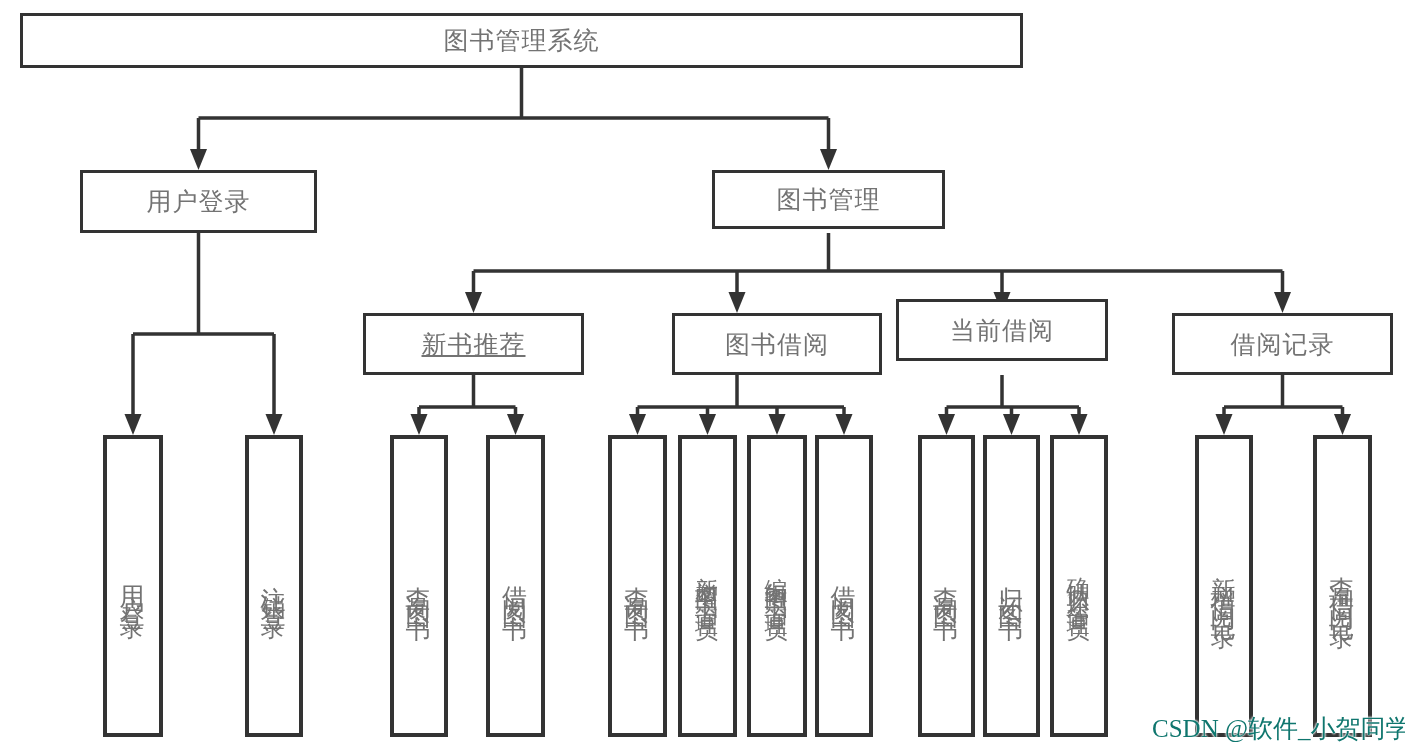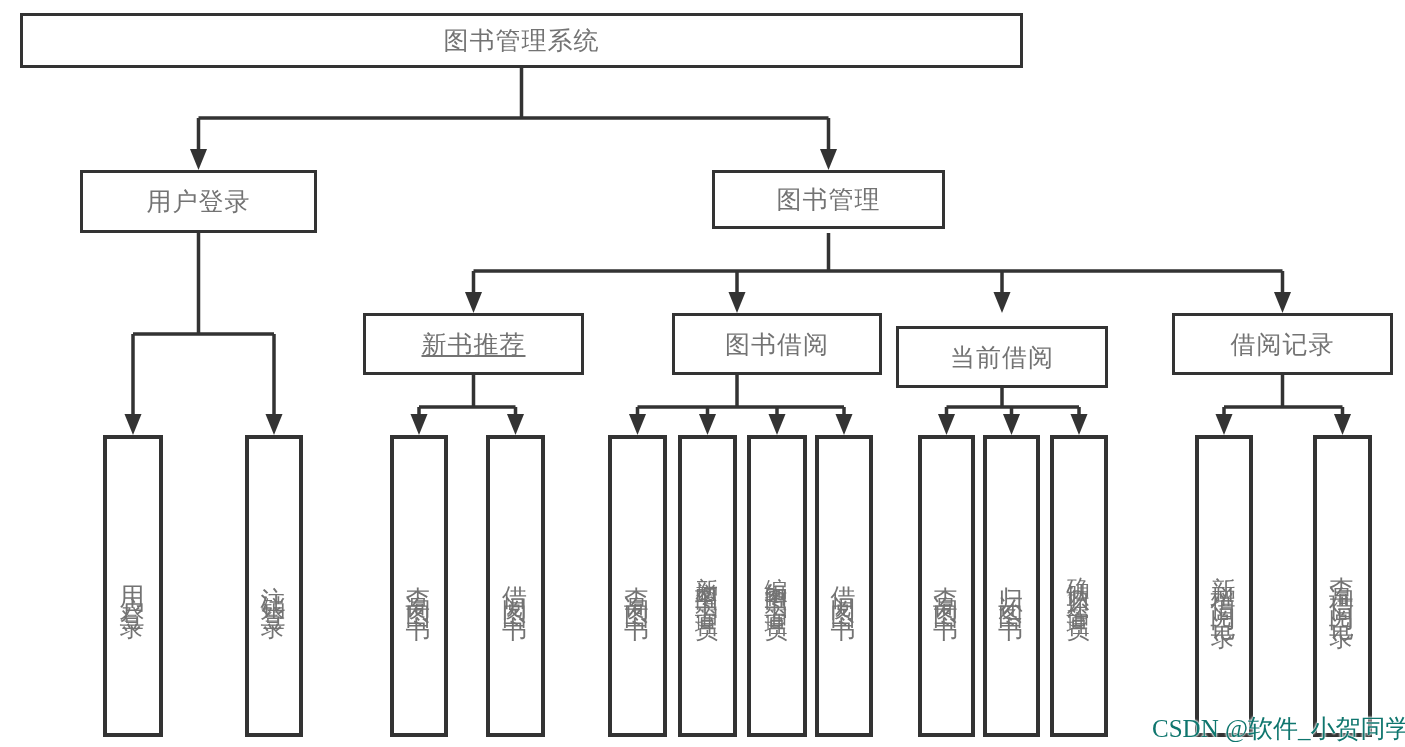--- a/index.html
+++ b/index.html
@@ -130,21 +130,21 @@
   <div class="box box-h" style="left:712px; top:170px; width:233px; height:59px;">
     <span>图书管理</span>
   </div>
 
   <div class="box box-h" style="left:363px; top:313px; width:221px; height:62px;text-decoration:underline;">
     <span>新书推荐</span>
   </div>
   <div class="box box-h" style="left:632px; top:313px; width:210px; height:62px;margin-left:40px;">
     <span>图书借阅</span>
   </div>
-  <div class="box box-h" style="left:896px; top:326px; width:212px; height:62px;">
+  <div class="box box-h" style="left:896px; top:299px; width:212px; height:62px;">
     <span>当前借阅</span>
   </div>
   <div class="box box-h" style="left:1172px; top:313px; width:221px; height:62px;">
     <span>借阅记录</span>
   </div>
 
   <div class="box box-v" style="left:103px; top:435px; width:60px; height:302px;">
     <span>用户登录</span>
   </div>
   <div class="box box-v" style="left:245px; top:435px; width:58px; height:302px;">

